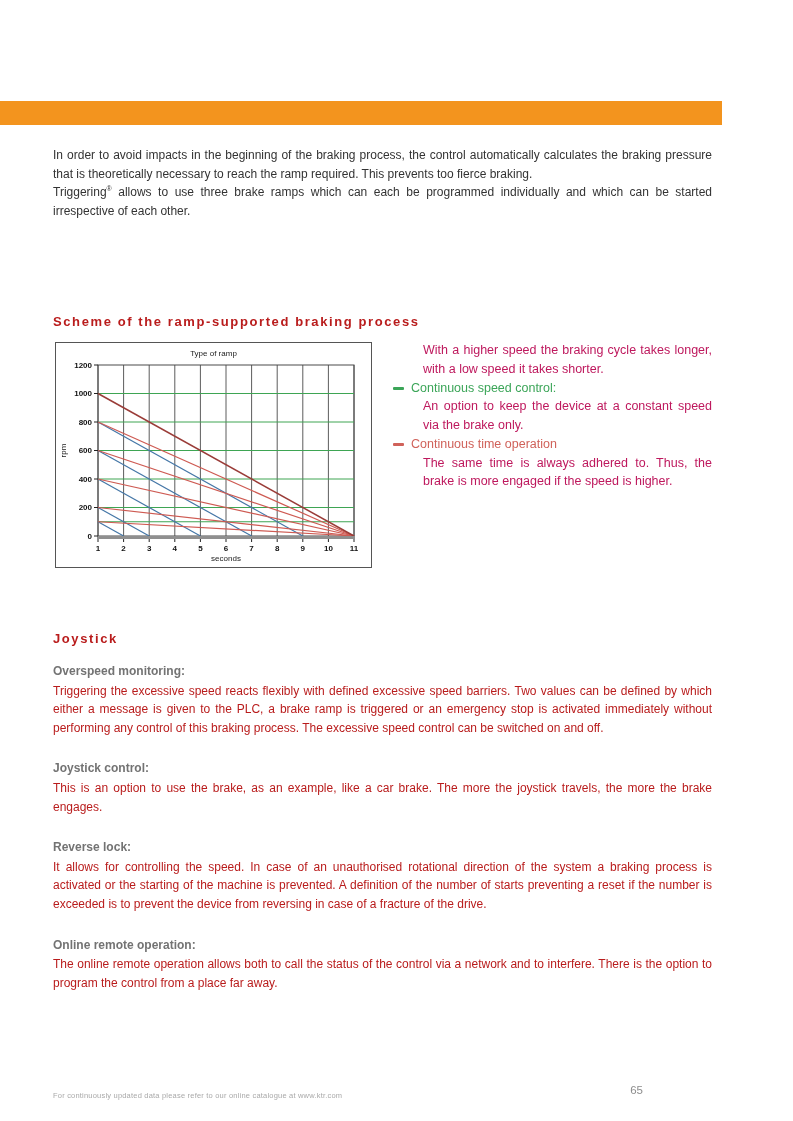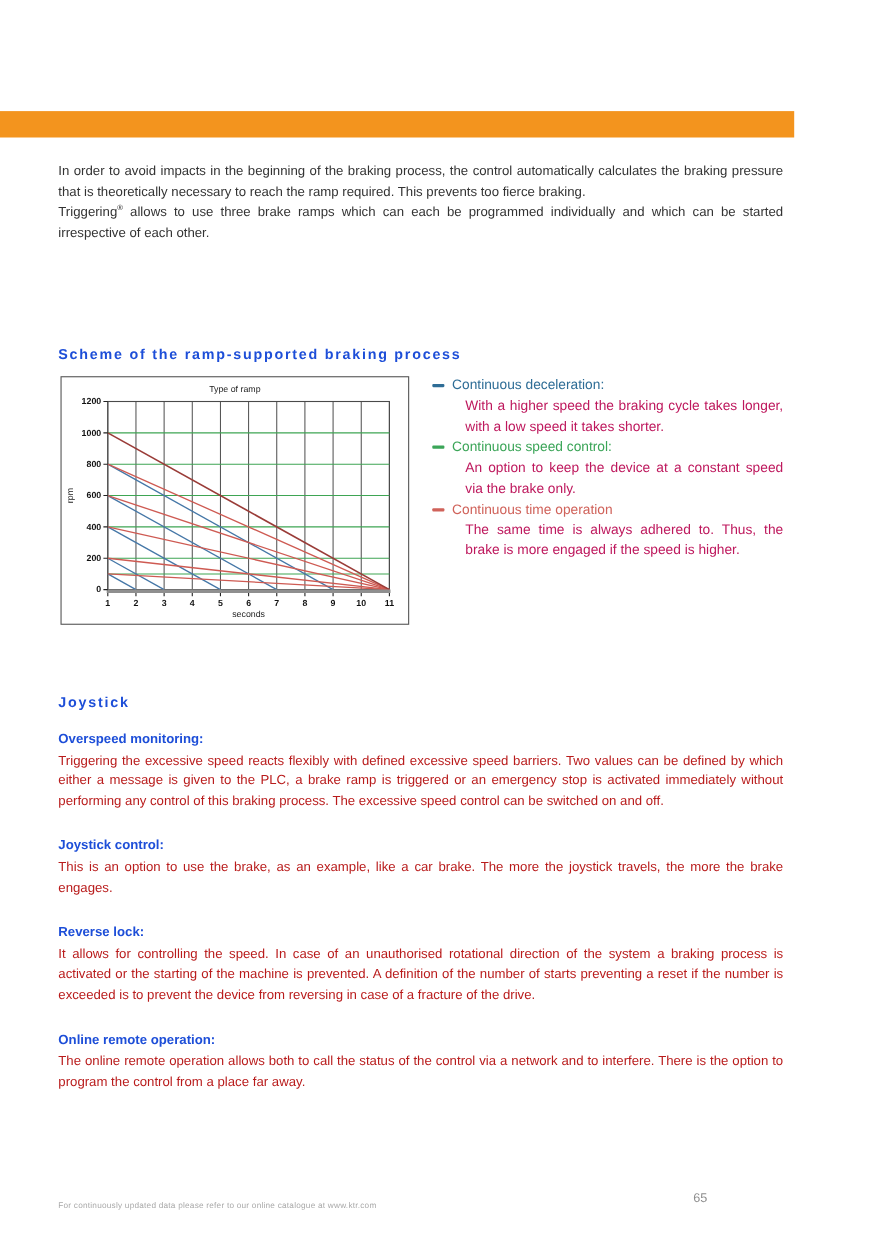--- a/index.html
+++ b/index.html
@@ -27,21 +27,21 @@
     text-align: justify;
   }
   .intro p { margin: 0; }
   .intro sup { font-size: 7px; line-height: 0; }
   .section-heading {
     position: absolute;
     left: 53px;
     margin: 0;
     font-size: 13px;
     font-weight: bold;
-    color: #1d4ed8;
+    color: #b91c1c;
     letter-spacing: 1.6px;
   }
   .scheme-heading { top: 314px; }
   .function-heading { top: 631px; }
   .chart-box {
     position: absolute;
     left: 55px; top: 342px;
     width: 315px; height: 224px;
     border: 1px solid #555;
     background: #fff;
@@ -72,21 +72,21 @@
     position: absolute;
     left: 53px; top: 662px;
     width: 659px;
     font-size: 12px;
     line-height: 1.55;
   }
   .subsection { margin: 0 0 22px 0; }
   .sub-title {
     display: block;
     font-weight: bold;
-    color: #1d4ed8;
+    color: #737373;
     margin: 0 0 1px 0;
   }
   .sub-body {
     margin: 0;
     color: #b91c1c;
     text-align: justify;
   }
   .footer-note {
     position: absolute;
     left: 53px; top: 1091px;
@@ -184,24 +184,20 @@
         <line x1="298" y1="196" x2="298" y2="199" stroke="#222" stroke-width="1"></line>
         <text x="298" y="208" text-anchor="middle" font-size="8" font-weight="bold" fill="#111">11</text>
         <text x="157.5" y="13" text-anchor="middle" font-size="8" fill="#222">Type of ramp</text>
         <text x="170" y="218" text-anchor="middle" font-size="8" fill="#222">seconds</text>
         <text text-anchor="middle" font-size="8" fill="#222" transform="translate(10 107.5) rotate(-90)">rpm</text>
       </svg>
   </div>
 
   <div class="legend" id="legend">
   <div class="legend-item">
-    <div class="legend-head">
-      <span class="legend-dash" style="background: rgb(46, 109, 150);"></span>
-      <span class="legend-title" style="color: rgb(46, 109, 150);">Continuous deceleration:</span>
-    </div>
     <p class="legend-desc">With a higher speed the braking cycle takes longer, with a low speed it takes shorter.</p>
   </div>
 
   <div class="legend-item">
     <div class="legend-head">
       <span class="legend-dash" style="background: rgb(59, 165, 88);"></span>
       <span class="legend-title" style="color: rgb(59, 165, 88);">Continuous speed control:</span>
     </div>
     <p class="legend-desc">An option to keep the device at a constant speed via the brake only.</p>
   </div>

